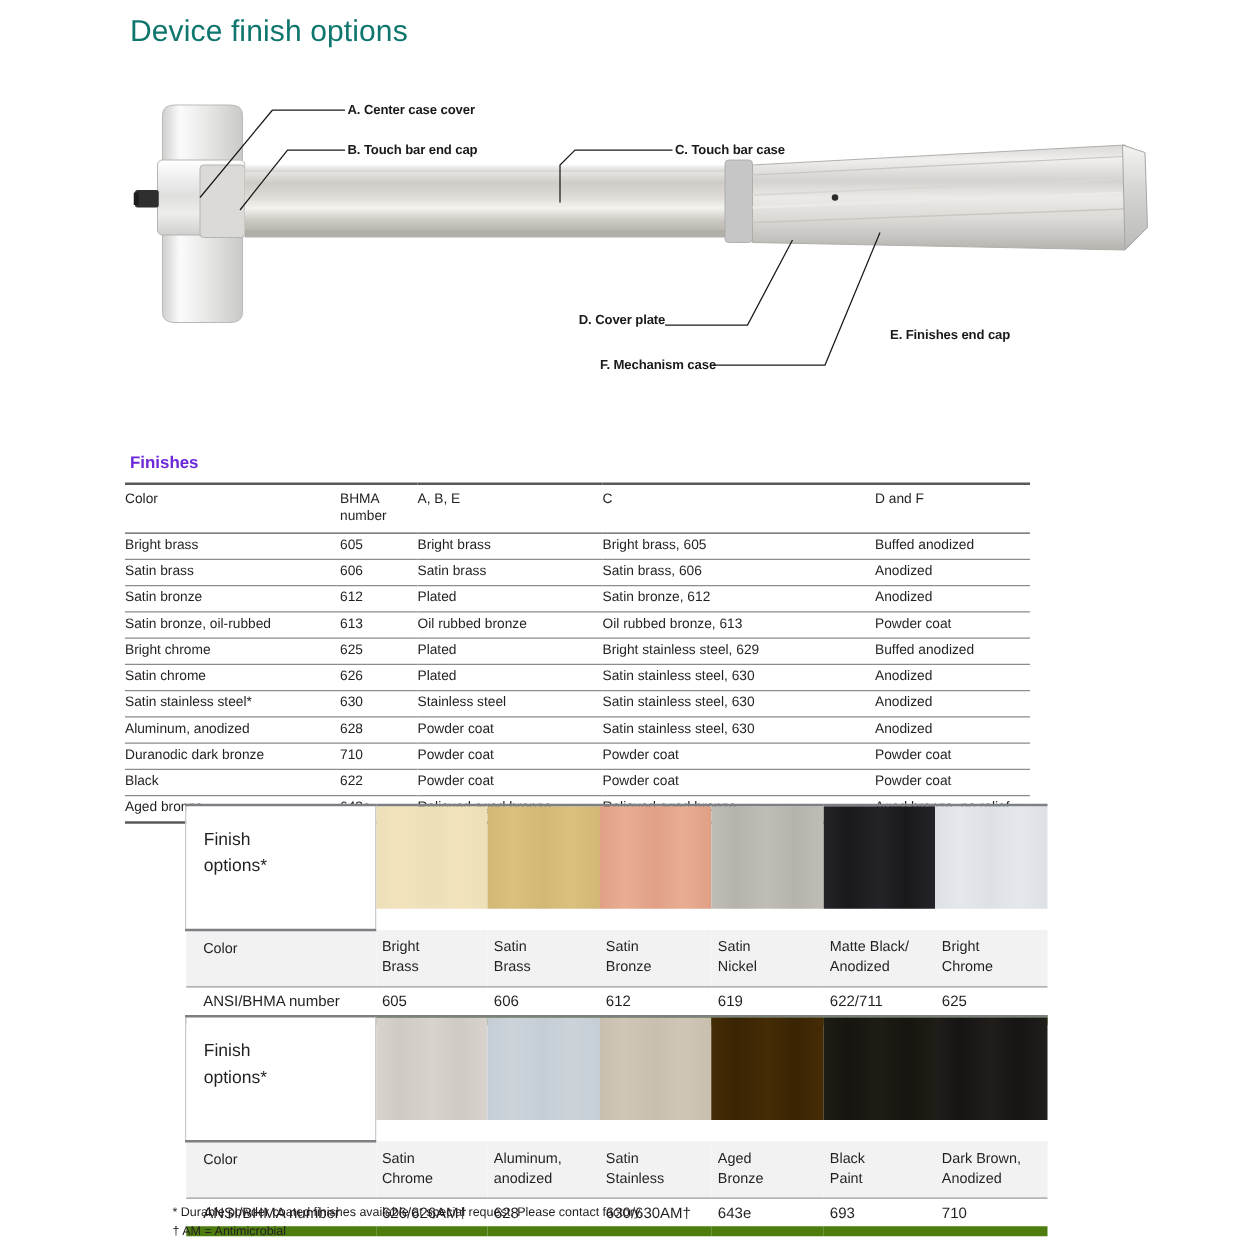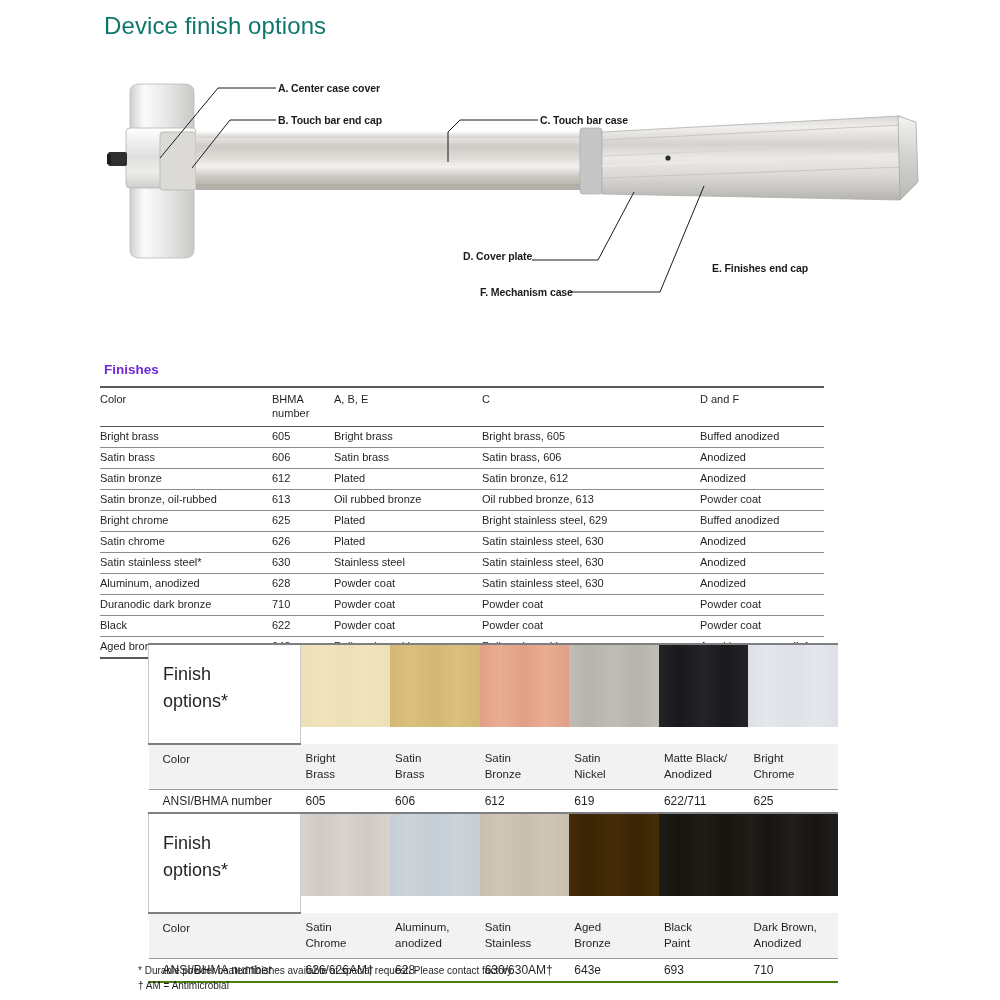--- a/index.html
+++ b/index.html
@@ -111,41 +111,41 @@
   .swatch-row td {
     height: 82px;
     border-top: 2px solid #7d7f82;
   }
   .swatch-row td.label-cell {
     border-left: 1px solid #c9cbcd;
     border-right: 1px solid #c9cbcd;
     border-bottom: 2px solid #7d7f82;
     background: #ffffff;
     padding: 16px 0 0 14px;
-    font-size: 18px;
+    font-size: 14px;
     line-height: 1.5;
     color: #231f20;
   }
   .sw { display: block; width: 100%; height: 82px; }
 
   .hdr-row td {
     padding: 7px 0 7px 0;
     font-size: 11.5px;
     line-height: 1.35;
     border-bottom: 1.5px solid #9a9c9e;
     background: #f2f2f2;
     vertical-align: top;
   }
   .hdr-row td.label-cell { background: #f2f2f2; padding-left: 14px; }
   .hdr-row td.sw-head { padding-left: 5px; }
 
   .num-row td {
     padding: 4px 0 4px 0;
     font-size: 12px;
-    border-bottom: 2px solid #4d7c0f;
+    border-bottom: 8px solid #4d7c0f;
     background: #ffffff;
   }
   .num-row td.label-cell { padding-left: 14px; }
   .num-row td.sw-num { padding-left: 5px; }
 
   .c-label { width: 152px; }
   .c-sw    { width: 89.6px; }
 
   
   #footnotes {

